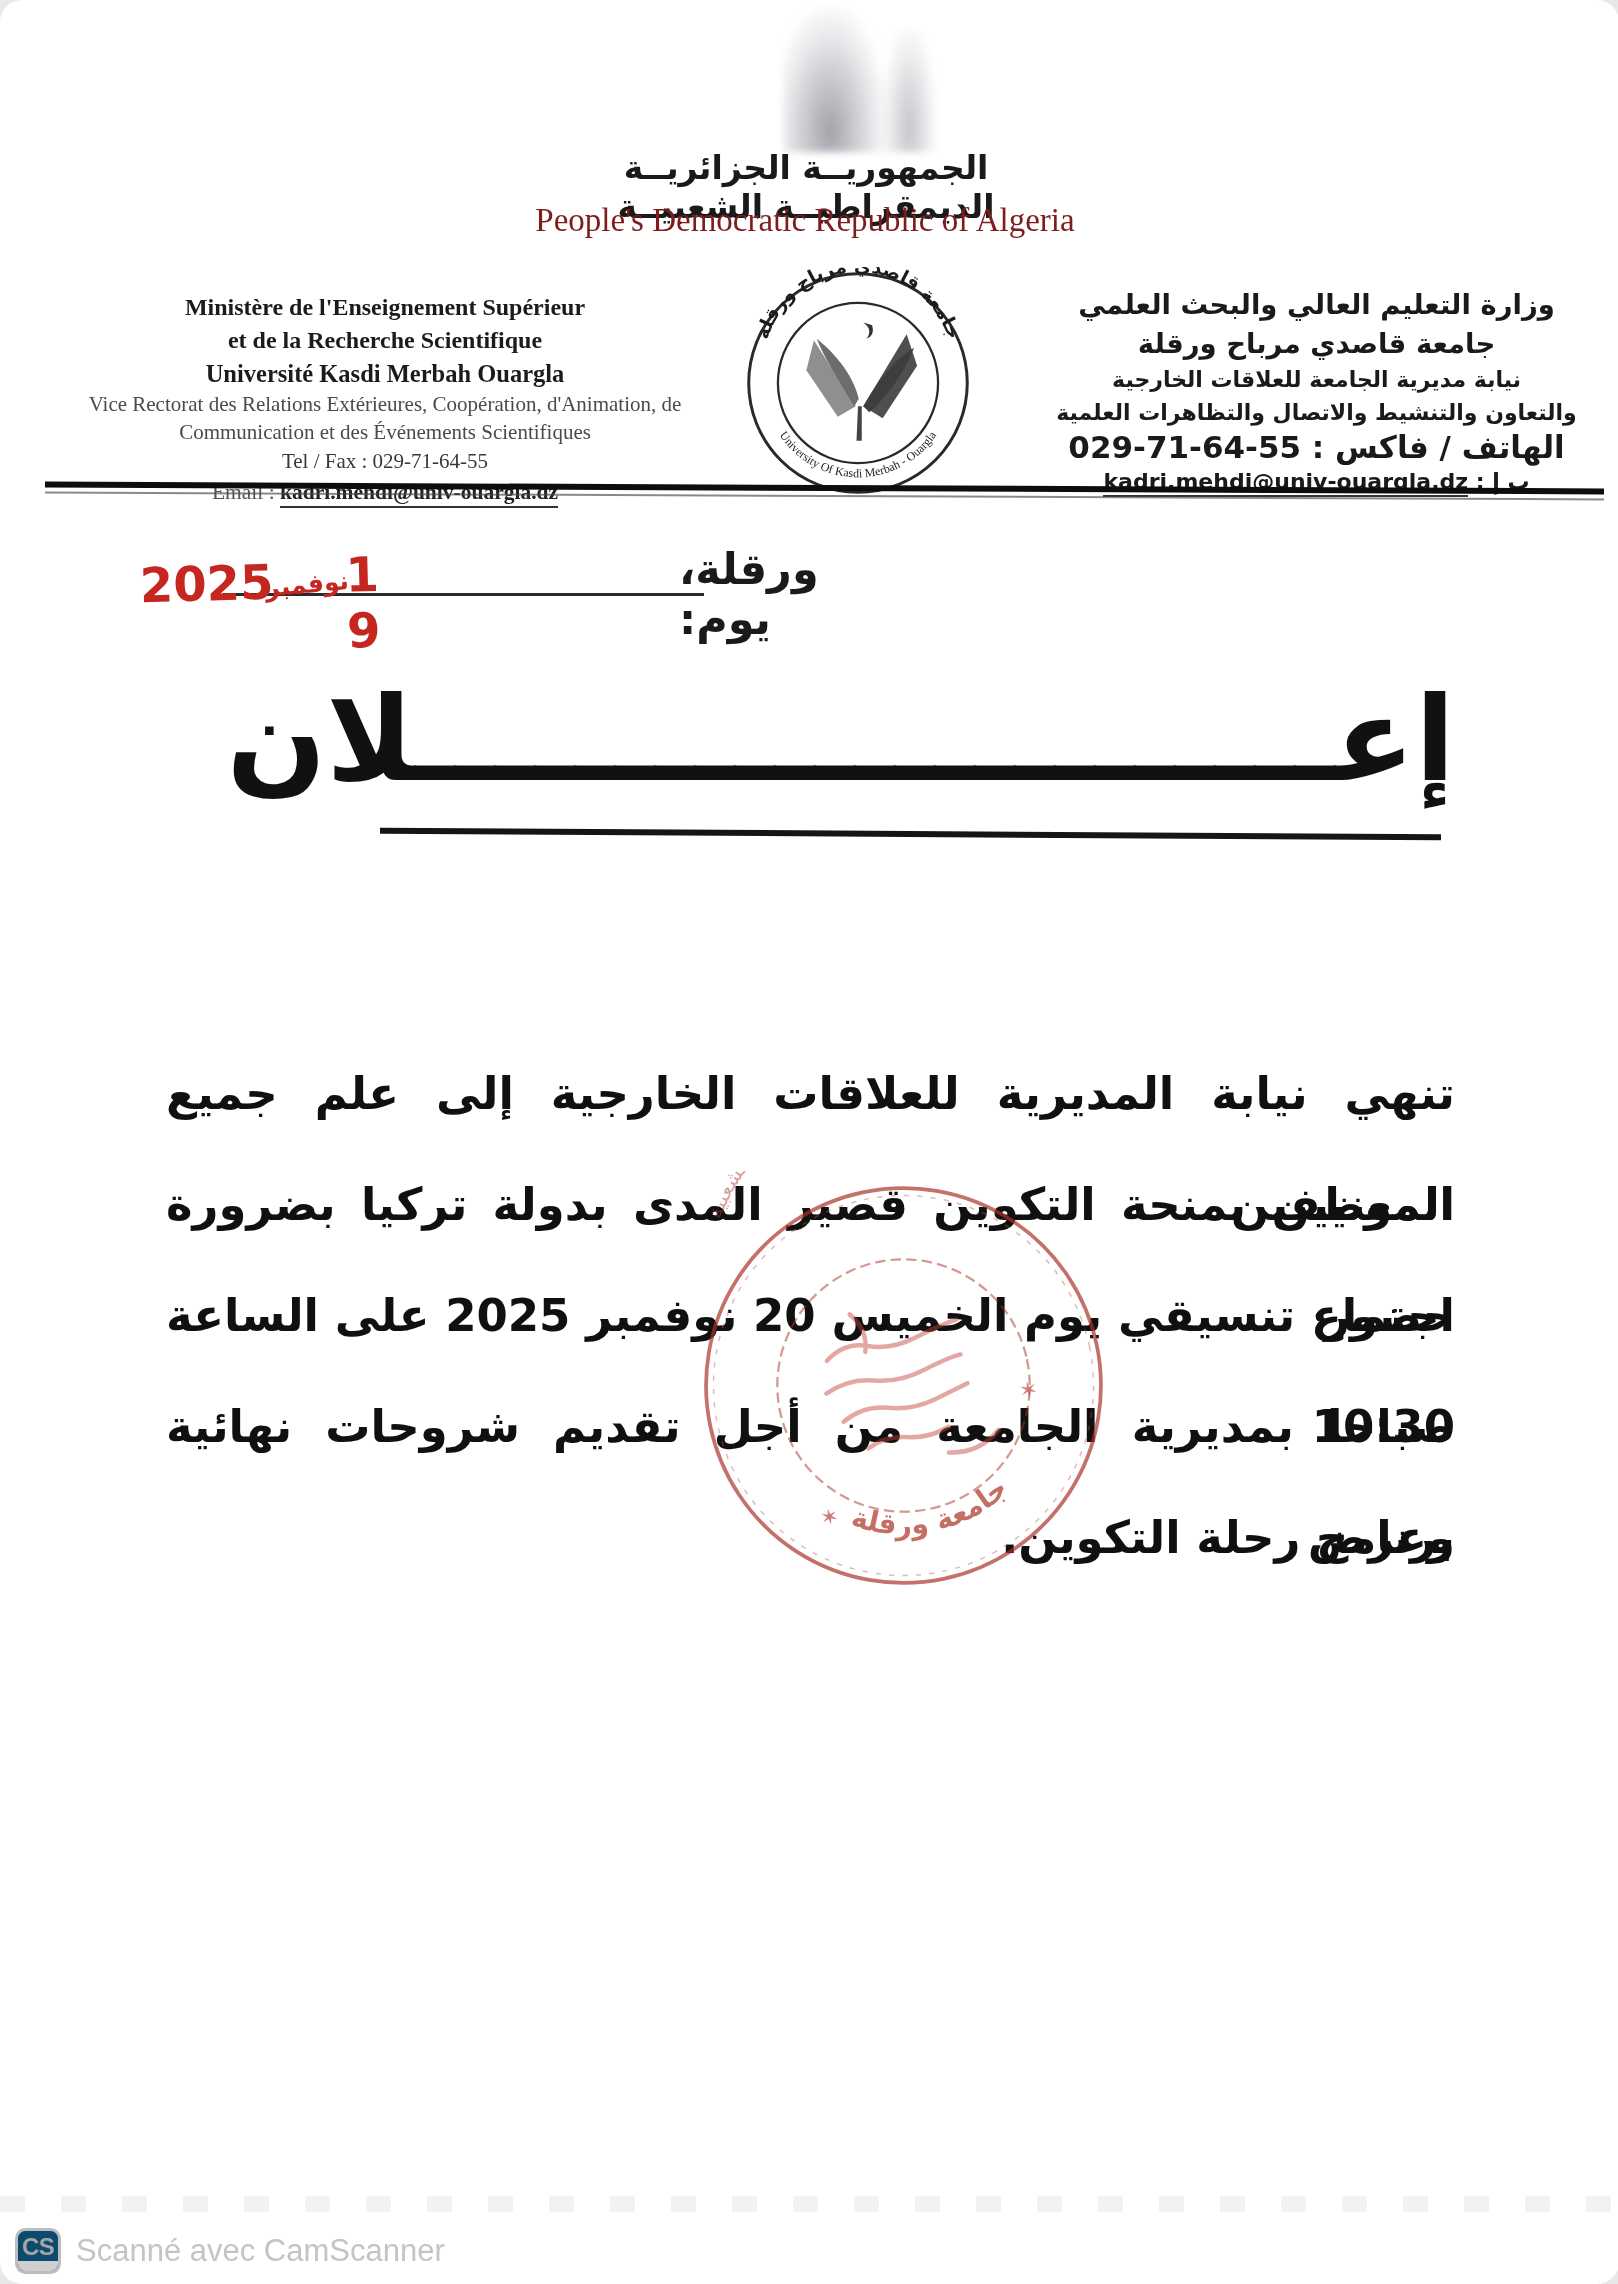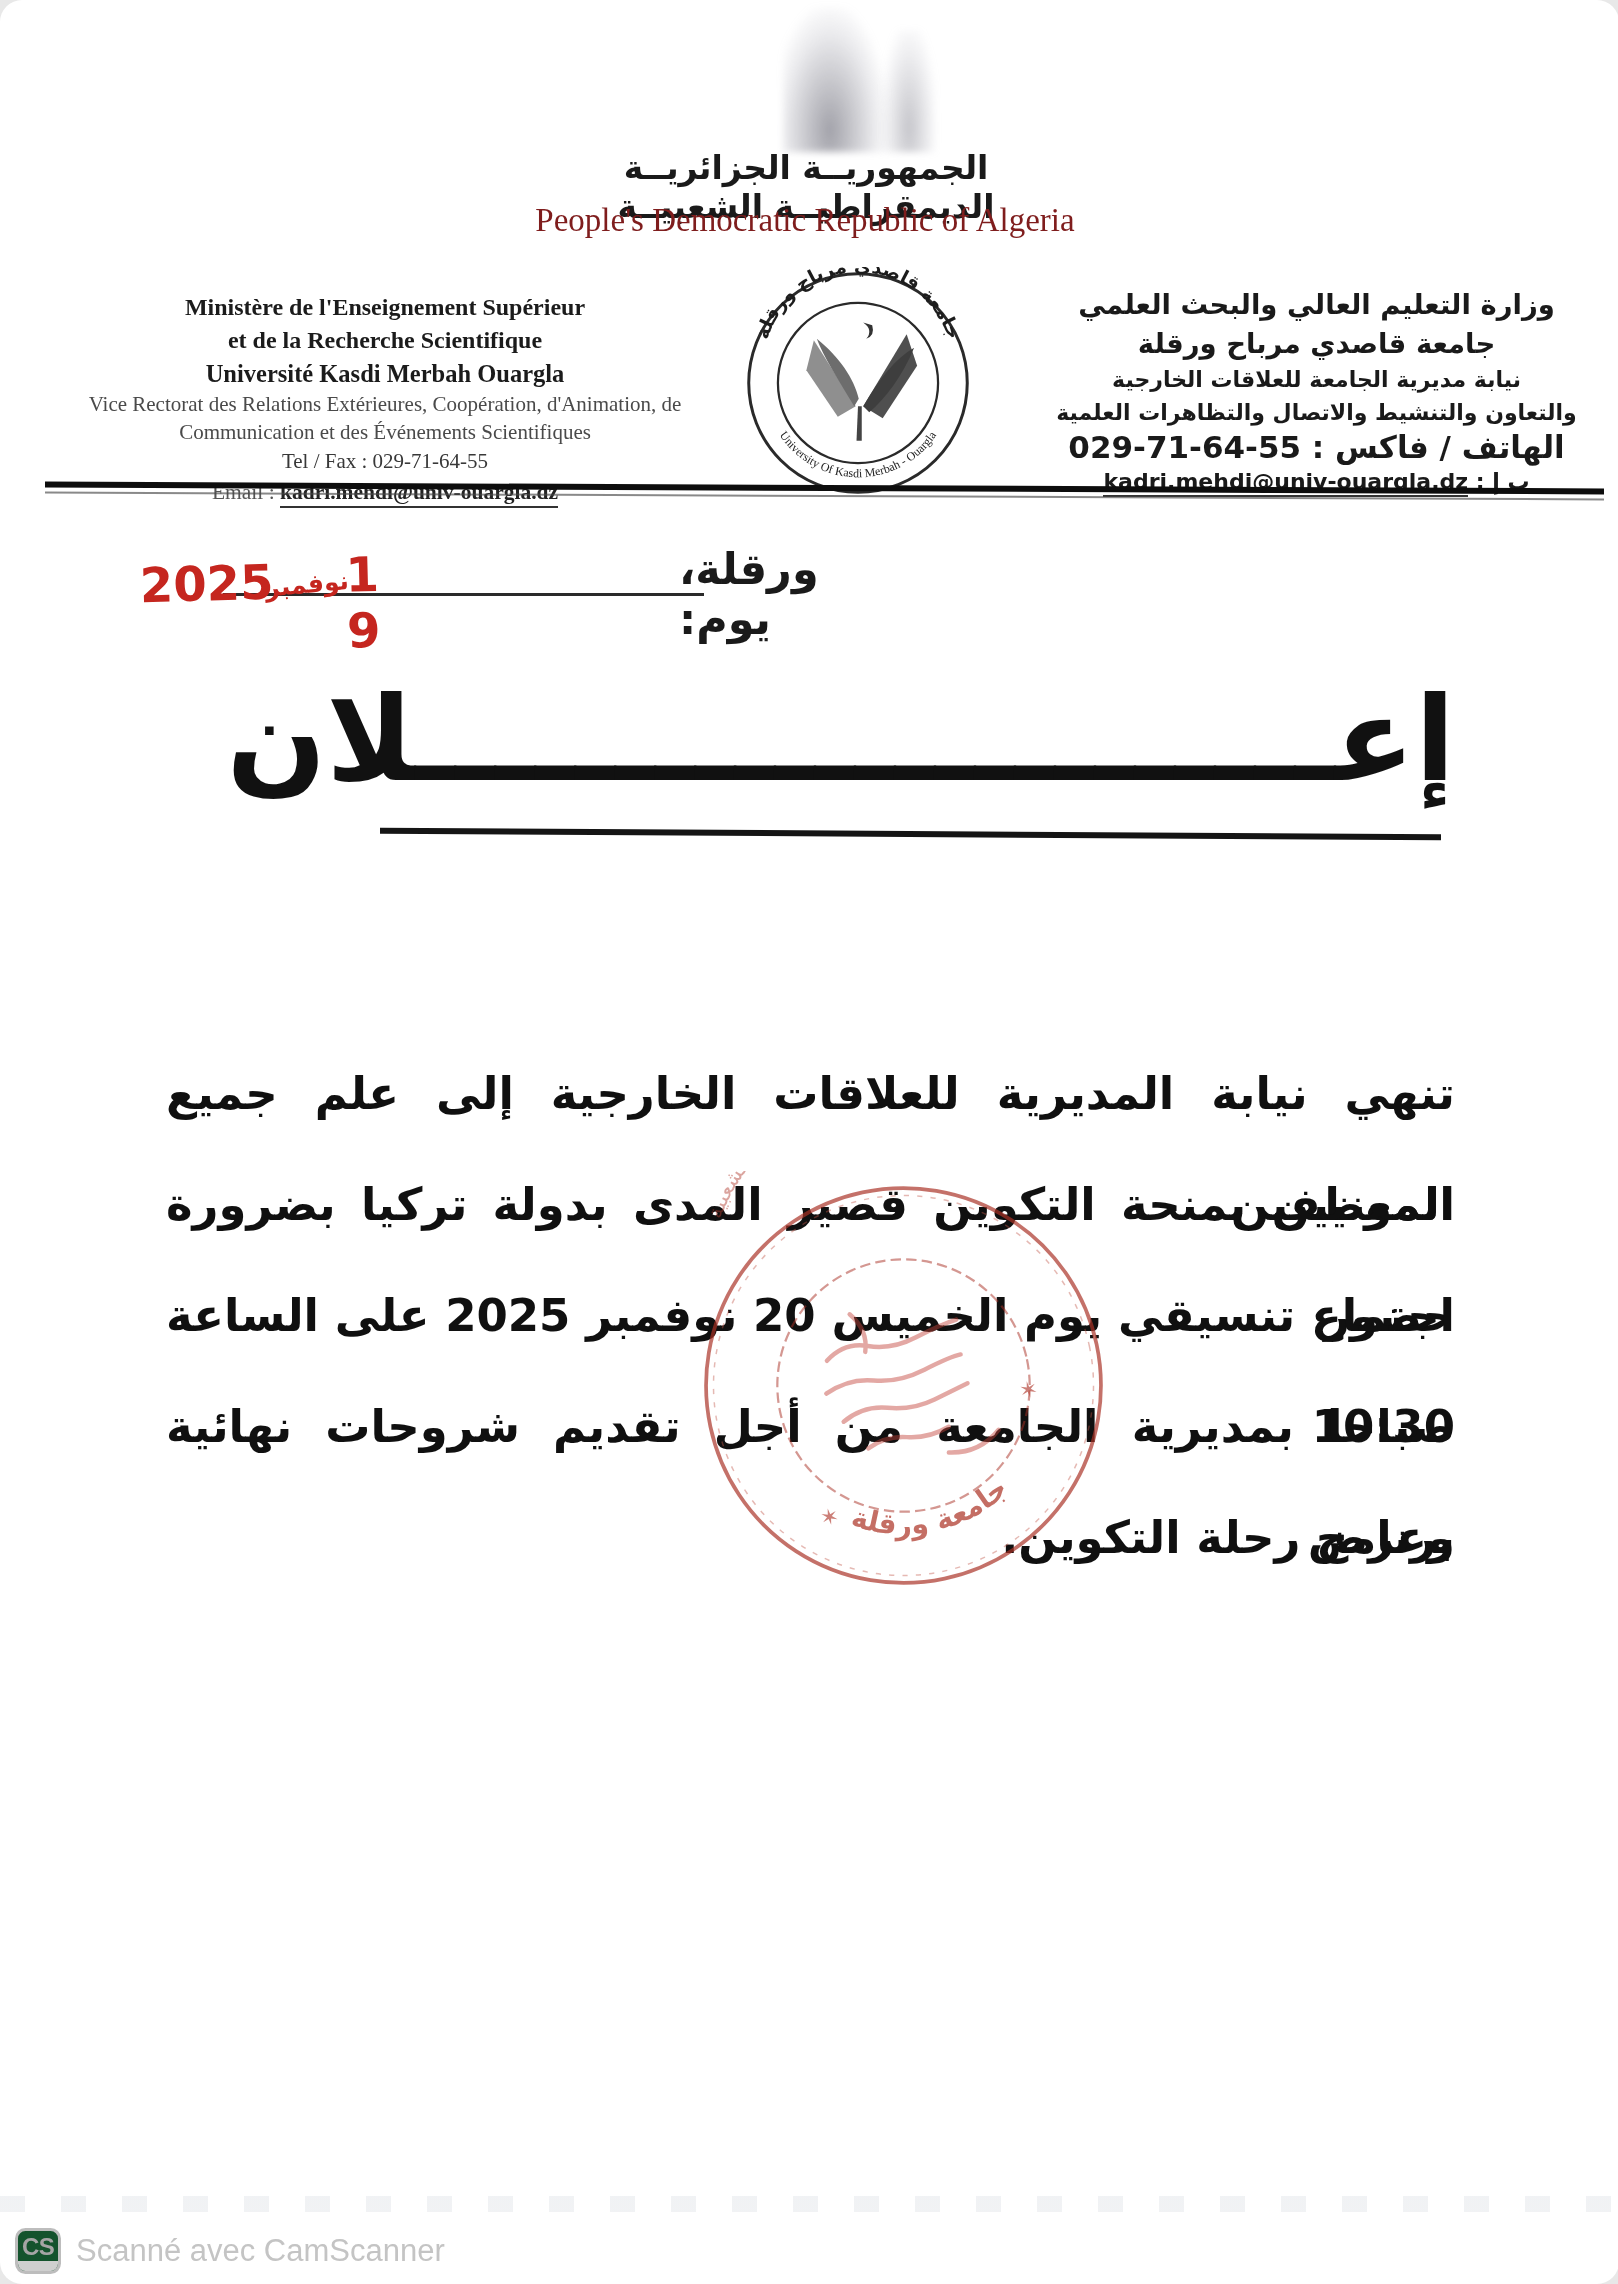--- a/index.html
+++ b/index.html
@@ -70,21 +70,21 @@
   .stamp-svg { left:689px; top:1171px; width:429px; height:429px; opacity:.92; }
 
   
   .scan-noise { left:0; top:2196px; width:1619px; height:16.3px;
     background:repeating-linear-gradient(90deg, rgba(115,130,150,.10) 0 25px, transparent 25px 61px); }
 
   
   .watermark { left:15px; top:2228px; display:flex; align-items:center; gap:15px;
     font-family:"Liberation Sans", sans-serif; }
   .cs-badge { position:relative; width:46px; height:46px; border:3.7px solid #bdbdbd;
-    border-radius:10.4px; background:#14532d; box-sizing:border-box; overflow:hidden; }
+    border-radius:10.4px; background:#0c4a6e; box-sizing:border-box; overflow:hidden; }
   .cs-badge .cs-txt { position:absolute; left:0; top:1.5px; width:100%; text-align:center;
     font-size:24px; font-weight:bold; color:#a5a5a5; letter-spacing:-0.7px; }
   .cs-badge .cs-strip { position:absolute; left:0; bottom:0; width:100%; height:10.4px; background:#cfcfcf; }
   .wm-text { font-size:31px; color:#c4c4c4; }
 </style>
 </head>
 <body>
 
 <div class="page">
 

